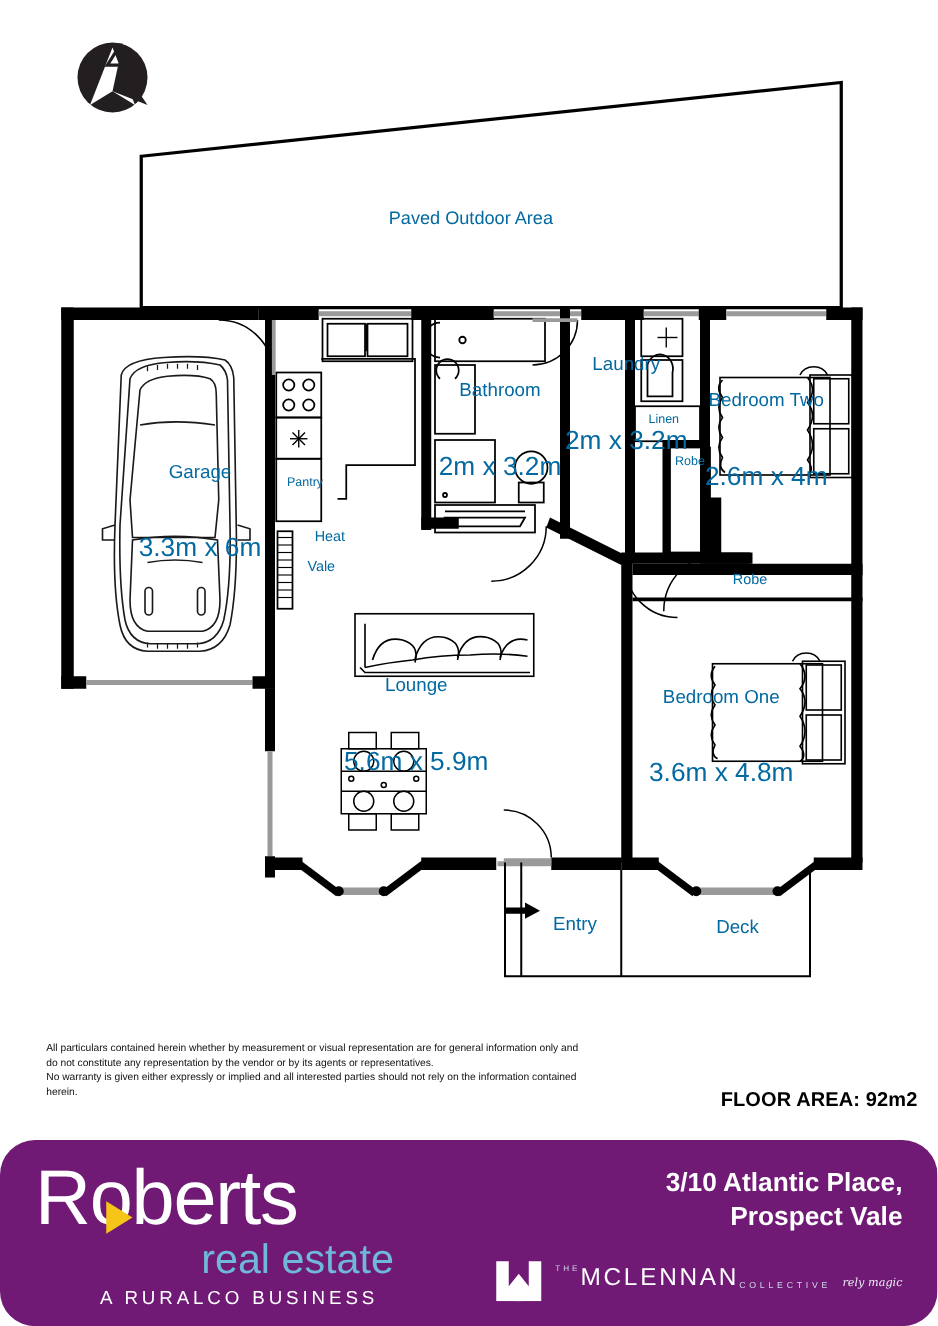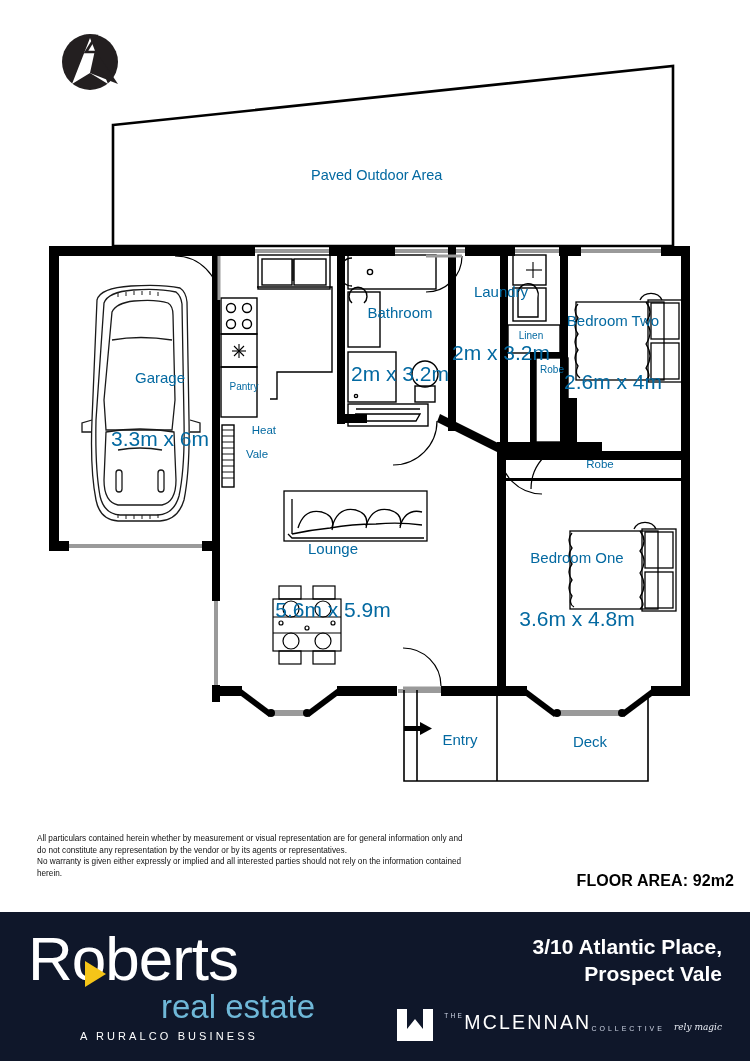--- a/index.html
+++ b/index.html
@@ -42,21 +42,21 @@
     font-family:"Liberation Sans", sans-serif;
   }
   #floor-area{
     position:absolute;right:16px;top:46px;
     font-size:16px;font-weight:bold;color:#000;letter-spacing:.1px;
   }
 
   
   #footer{
     position:absolute;left:0;top:912px;width:750px;height:149px;
-    background:#0f172a;overflow:hidden;
+    background:#701a75;overflow:hidden;border-radius:28px;
   }
 
   
   #brand{position:absolute;left:28px;top:16px;width:300px;height:118px;}
   #brand-name{
     position:absolute;left:0;top:0;
     font-size:62px;font-weight:normal;color:#ffffff;
     letter-spacing:-1px;line-height:1;
     font-family:"Liberation Sans", sans-serif;
   }
@@ -67,21 +67,21 @@
     border-bottom:13px solid transparent;
     border-left:21px solid #f5c518;
   }
   #brand-sub{
     position:absolute;left:133px;top:62px;
     font-size:33px;color:#6fb8d8;line-height:1;
     font-family:"Liberation Sans", sans-serif;
   }
   #brand-tag{
     position:absolute;left:52px;top:102px;
-    font-size:11px;color:#ffffff;letter-spacing:3.1px;
+    font-size:15px;color:#ffffff;letter-spacing:3.1px;
     font-family:"Liberation Sans", sans-serif;
   }
 
   
   #address{
     position:absolute;right:28px;top:22px;
     text-align:right;color:#ffffff;
     font-size:21px;font-weight:bold;line-height:1.28;
     font-family:"Liberation Sans", sans-serif;
   }

